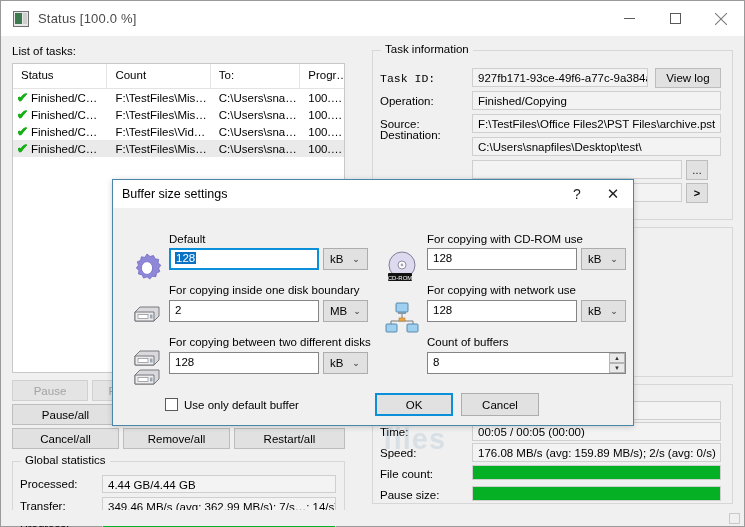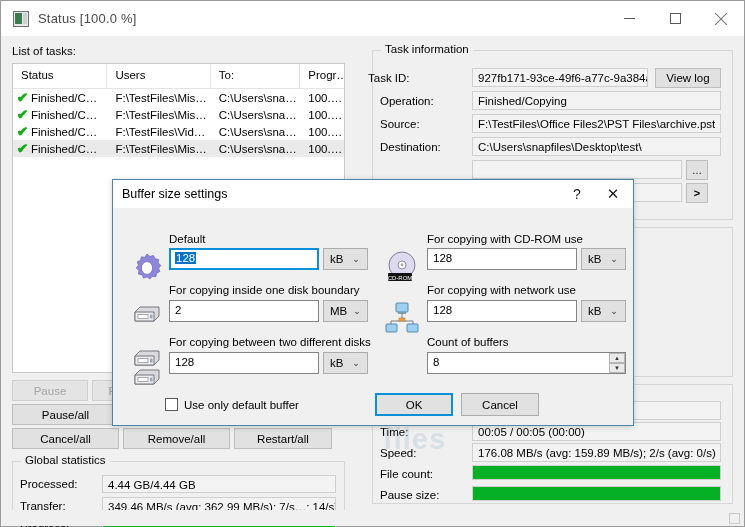--- a/index.html
+++ b/index.html
@@ -112,21 +112,21 @@
     </div>
   </div>
 
   <div class="content">
 
     <div class="section-label" style="left:11px;top:9px;">List of tasks:</div>
 
     <div class="listview" style="left:11px;top:27px;width:333px;height:310px;">
       <div class="lv-head">
         <div class="lv-h" style="width:95px;">Status</div>
-        <div class="lv-h" style="width:104px;">Users</div>
+        <div class="lv-h" style="width:104px;">Count</div>
         <div class="lv-h" style="width:90px;">To:</div>
         <div class="lv-h" style="width:44px;border-right:none;">Progr…</div>
       </div>
       <div>
         <div class="lv-row">
           <div class="lv-c st" style="width:95px;">
               <span class="chk">✔</span>
               <span>Finished/C…</span>
             </div>
           <div class="lv-c" style="width:104px;">F:\TestFiles\Mis…</div>
@@ -165,49 +165,49 @@
 
     <div class="btn dis" style="left:11px;top:344px;width:76px;height:21px;">Pause</div>
     <div class="btn dis" style="left:91px;top:344px;width:76px;height:21px;">Resume</div>
 
     <div class="btn" style="left:11px;top:368px;width:107px;height:21px;">Pause/all</div>
     <div class="btn" style="left:122px;top:368px;width:107px;height:21px;">Resume/all</div>
     <div class="btn" style="left:233px;top:368px;width:111px;height:21px;"></div>
 
     <div class="btn" style="left:11px;top:392px;width:107px;height:21px;">Cancel/all</div>
     <div class="btn" style="left:122px;top:392px;width:107px;height:21px;">Remove/all</div>
-    <div class="btn" style="left:233px;top:392px;width:98px;height:21px;">Restart/all</div>
+    <div class="btn" style="left:233px;top:392px;width:111px;height:21px;">Restart/all</div>
 
     <div class="group" style="left:11px;top:425px;width:333px;height:61px;">
       <span class="gtitle">Global statistics</span>
     </div>
     <div class="lbl" style="position:absolute;left:19px;top:442px;">Processed:</div>
     <div class="field" style="left:101px;top:439px;width:234px;height:18px;">4.44 GB/4.44 GB</div>
     <div class="lbl" style="position:absolute;left:19px;top:464px;">Transfer:</div>
     <div class="field" style="left:101px;top:461px;width:234px;height:18px;">349.46 MB/s (avg: 362.99 MB/s); 7/s…: 14/s)</div>
     <div class="lbl" style="position:absolute;left:19px;top:486px;">Progress:</div>
     <div class="pbar" style="left:101px;top:483px;width:234px;height:15px;">
         <i style="width:100%"></i>
       </div>
 
     <div class="group" style="left:371px;top:14px;width:361px;height:170px;">
       <span class="gtitle">Task information</span>
     </div>
 
-    <div class="lbl" style="position:absolute;left:367px;top:36px;">Task ID:</div>
+    <div class="lbl" style="position:absolute;left:379px;top:36px;font-family:Liberation Mono, monospace;">Task ID:</div>
     <div class="field" style="left:471px;top:32px;width:176px;height:19px;">927fb171-93ce-49f6-a77c-9a384a0</div>
     <div class="btn" style="left:654px;top:32px;width:66px;height:20px;">View log</div>
 
     <div class="lbl" style="position:absolute;left:379px;top:59px;">Operation:</div>
     <div class="field" style="left:471px;top:55px;width:249px;height:19px;">Finished/Copying</div>
 
     <div class="lbl" style="position:absolute;left:379px;top:82px;">Source:</div>
     <div class="field" style="left:471px;top:78px;width:249px;height:19px;">F:\TestFiles\Office Files2\PST Files\archive.pst</div>
 
-    <div class="lbl" style="position:absolute;left:379px;top:105px;">Destination:</div>
+    <div class="lbl" style="position:absolute;left:379px;top:93px;">Destination:</div>
     <div class="field" style="left:471px;top:101px;width:249px;height:19px;">C:\Users\snapfiles\Desktop\test\</div>
 
     <div class="field" style="left:471px;top:124px;width:210px;height:19px;"></div>
     <div class="btn sm" style="left:685px;top:124px;width:22px;height:20px;font-size:10px;">…</div>
     <div class="field" style="left:471px;top:147px;width:210px;height:19px;"></div>
     <div class="btn sm" style="left:685px;top:147px;width:22px;height:20px;font-size:11px;font-weight:bold;">&gt;</div>
 
     <div class="group" style="left:371px;top:191px;width:361px;height:150px;"></div>
     <div class="field white" style="left:379px;top:208px;width:237px;height:19px;border-top:none;border-left:none;border-right:none;background:transparent;"></div>
     <div class="field white" style="left:379px;top:232px;width:237px;height:19px;border-top:none;border-left:none;border-right:none;background:transparent;"></div>

